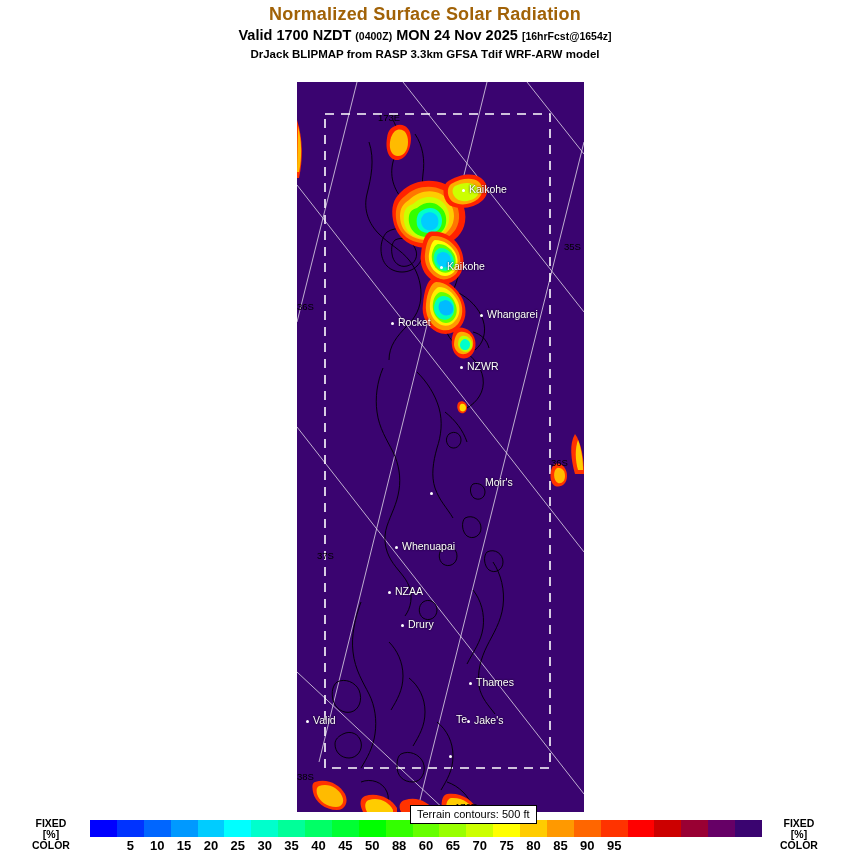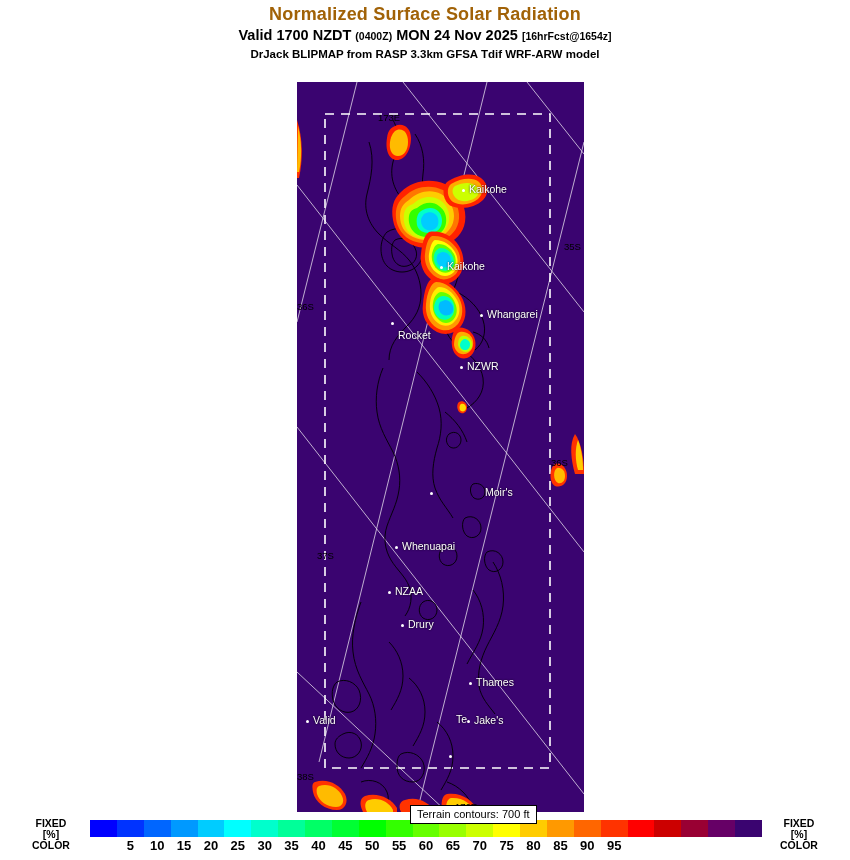--- a/index.html
+++ b/index.html
@@ -331,27 +331,27 @@
   <div class="city-dot" style="left:165px; top:107px;"></div>
   <div class="map-label" style="left:172px; top:101px;">Kaikohe</div>
 
   <div class="city-dot" style="left:143px; top:184px;"></div>
   <div class="map-label" style="left:150px; top:178px;">Kaikohe</div>
 
   <div class="city-dot" style="left:183px; top:232px;"></div>
   <div class="map-label" style="left:190px; top:226px;">Whangarei</div>
 
   <div class="city-dot" style="left:94px; top:240px;"></div>
-  <div class="map-label" style="left:101px; top:234px;margin-top:13px;">Rocket</div>
+  <div class="map-label" style="left:101px; top:234px;">Rocket</div>
 
   <div class="city-dot" style="left:163px; top:284px;"></div>
   <div class="map-label" style="left:170px; top:278px;">NZWR</div>
 
   <div class="city-dot" style="left:133px; top:410px;"></div>
-  <div class="map-label" style="left:140px; top:404px;padding-left:48px;">Moir's</div>
+  <div class="map-label" style="left:140px; top:394px;padding-left:48px;">Moir's</div>
 
   <div class="city-dot" style="left:98px; top:464px;"></div>
   <div class="map-label" style="left:105px; top:458px;">Whenuapai</div>
 
   <div class="city-dot" style="left:91px; top:509px;"></div>
   <div class="map-label" style="left:98px; top:503px;">NZAA</div>
 
   <div class="city-dot" style="left:104px; top:542px;"></div>
   <div class="map-label" style="left:111px; top:536px;">Drury</div>
 
@@ -370,21 +370,21 @@
   <div class="grid-label onmap" style="left:0px; top:219px;">36S</div>
   <div class="grid-label onmap" style="left:254px; top:375px;">36S</div>
   <div class="grid-label onmap" style="left:20px; top:468px;">37S</div>
   <div class="grid-label onmap" style="left:0px; top:689px;">38S</div>
   <div class="grid-label onmap" style="left:158px; top:719px;">176E</div>
 </div>
 
 <div class="grid-label" style="left:378px; top:74px;margin-top:38px;">173E</div>
 <div class="grid-label" style="left:564px; top:241px;">35S</div>
 
-<div class="contour-box">Terrain contours: 700 ft</div>
+<div class="contour-box">Terrain contours: 500 ft</div>
 
 <div id="colorbar-row">
   <div class="fixed-color-label left">
     <div>FIXED</div>
     <div>[%]</div>
     <div>COLOR</div>
   </div>
 
   <div id="cbar">
       <div class="seg" style="background: rgb(0, 0, 255);"></div>
@@ -417,21 +417,21 @@
       <div class="tick" style="left: 40.32px;">5</div>
       <div class="tick" style="left: 67.2px;">10</div>
       <div class="tick" style="left: 94.08px;">15</div>
       <div class="tick" style="left: 120.96px;">20</div>
       <div class="tick" style="left: 147.84px;">25</div>
       <div class="tick" style="left: 174.72px;">30</div>
       <div class="tick" style="left: 201.6px;">35</div>
       <div class="tick" style="left: 228.48px;">40</div>
       <div class="tick" style="left: 255.36px;">45</div>
       <div class="tick" style="left: 282.24px;">50</div>
-      <div class="tick" style="left: 309.12px;">55</div>
+      <div class="tick" style="left: 309.12px;">88</div>
       <div class="tick" style="left: 336px;">60</div>
       <div class="tick" style="left: 362.88px;">65</div>
       <div class="tick" style="left: 389.76px;">70</div>
       <div class="tick" style="left: 416.64px;">75</div>
       <div class="tick" style="left: 443.52px;">80</div>
       <div class="tick" style="left: 470.4px;">85</div>
       <div class="tick" style="left: 497.28px;">90</div>
       <div class="tick" style="left: 524.16px;">95</div>
     </div>
 

